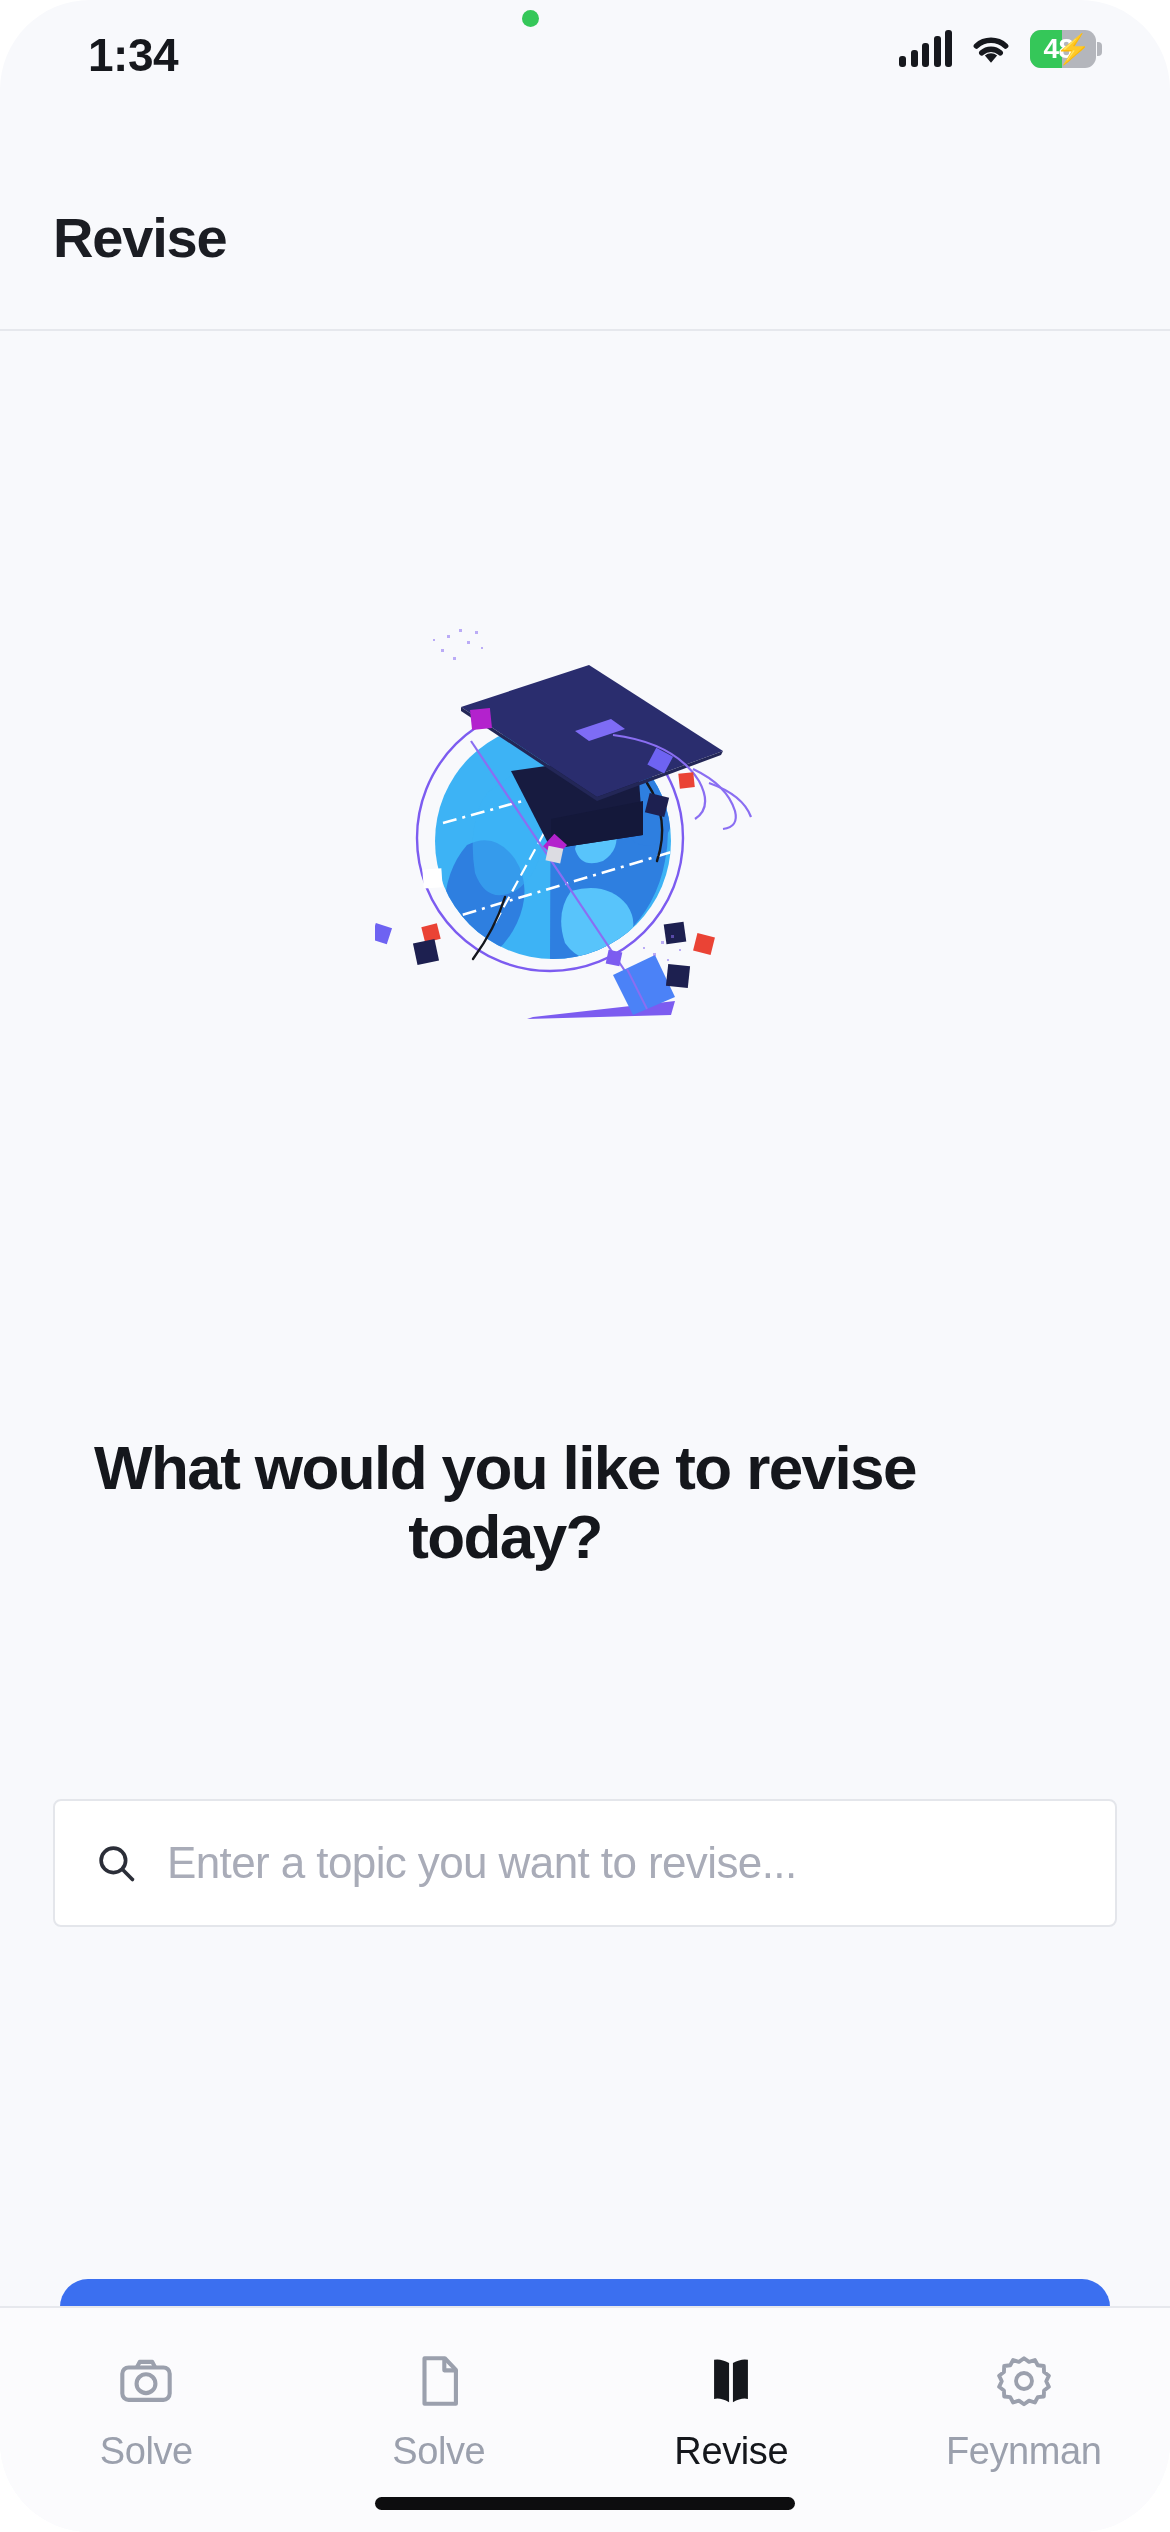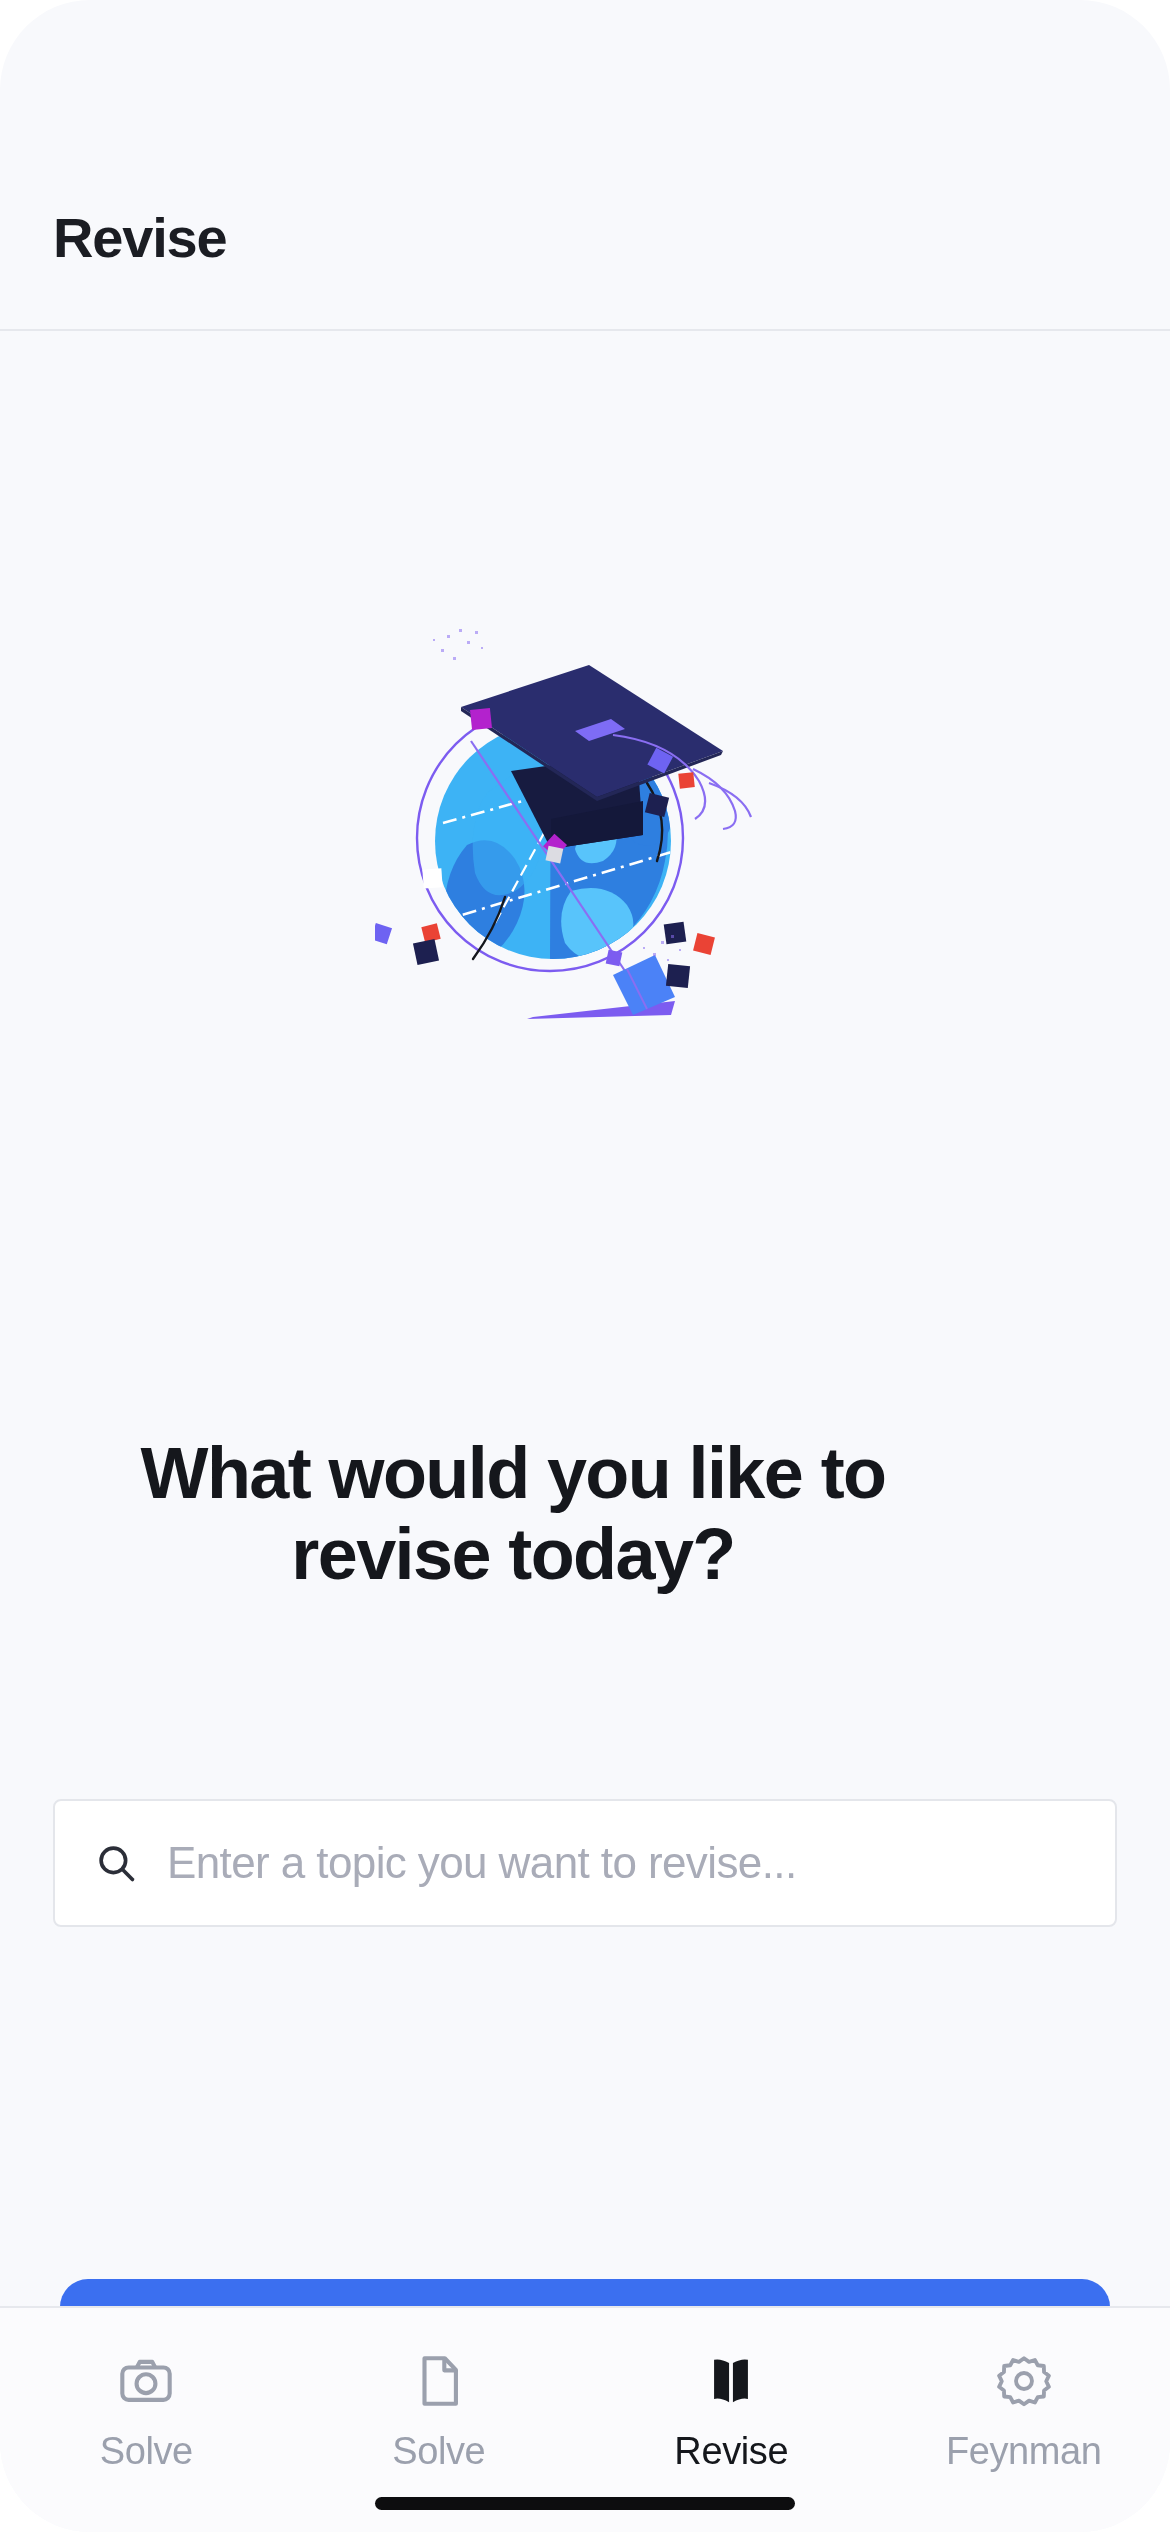--- a/index.html
+++ b/index.html
@@ -171,27 +171,26 @@
   }
   .illustration svg { display: block; width: 420px; height: 420px; }
 
   
   .heading {
     position: absolute;
     left: 0;
     top: 1100px;
     width: 1010px;
     text-align: center;
-    font-size: 72px;
+    font-size: 62px;
     line-height: 1.12;
     font-weight: 700;
     color: #15171c;
     letter-spacing: -1.6px;
     padding: 0 70px;
-    margin-left: 8px;
   }
 
   
   .search-box {
     position: absolute;
     left: 53px;
     top: 1466px;
     width: 1064px;
     height: 128px;
     background: #ffffff;
@@ -293,20 +292,49 @@
     height: 13px;
     border-radius: 7px;
     background: #0d0d0f;
   }
 </style>
 </head>
 <body>
 
 <div class="phone">
 
+  <div class="status-bar">
+    <div class="status-time">1:34</div>
+    <div class="green-dot"></div>
+
+    <div class="status-right">
+      <div class="signal-bars">
+        <i></i>
+          <i></i>
+          <i></i>
+          <i></i>
+          <i></i>
+      </div>
+
+      <svg class="wifi-icon" viewBox="0 0 24 20">
+        <path d="M12 17.6 L8.6 13.6 a5.3 5.3 0 0 1 6.8 0 Z" fill="#16181d"></path>
+        <path d="M3.9 8.3 a12 12 0 0 1 16.2 0" stroke="#16181d" stroke-width="3.1" fill="none" stroke-linecap="round"></path>
+        <path d="M6.9 12.1 a7.6 7.6 0 0 1 10.2 0" stroke="#16181d" stroke-width="3.1" fill="none" stroke-linecap="round"></path>
+      </svg>
+
+      <div class="battery">
+        <div class="battery-body">
+          <div class="battery-fill" style="width: 48%;"></div>
+        </div>
+        <div class="battery-cap"></div>
+        <div class="battery-text">48</div>
+        <div class="battery-bolt">⚡</div>
+      </div>
+    </div>
+  </div>
 
   <div class="nav-header">
     <div class="nav-title">Revise</div>
   </div>
 
   <div class="content">
 
     <div class="illustration">
       <svg viewBox="0 0 420 420" xmlns="http://www.w3.org/2000/svg">
 

